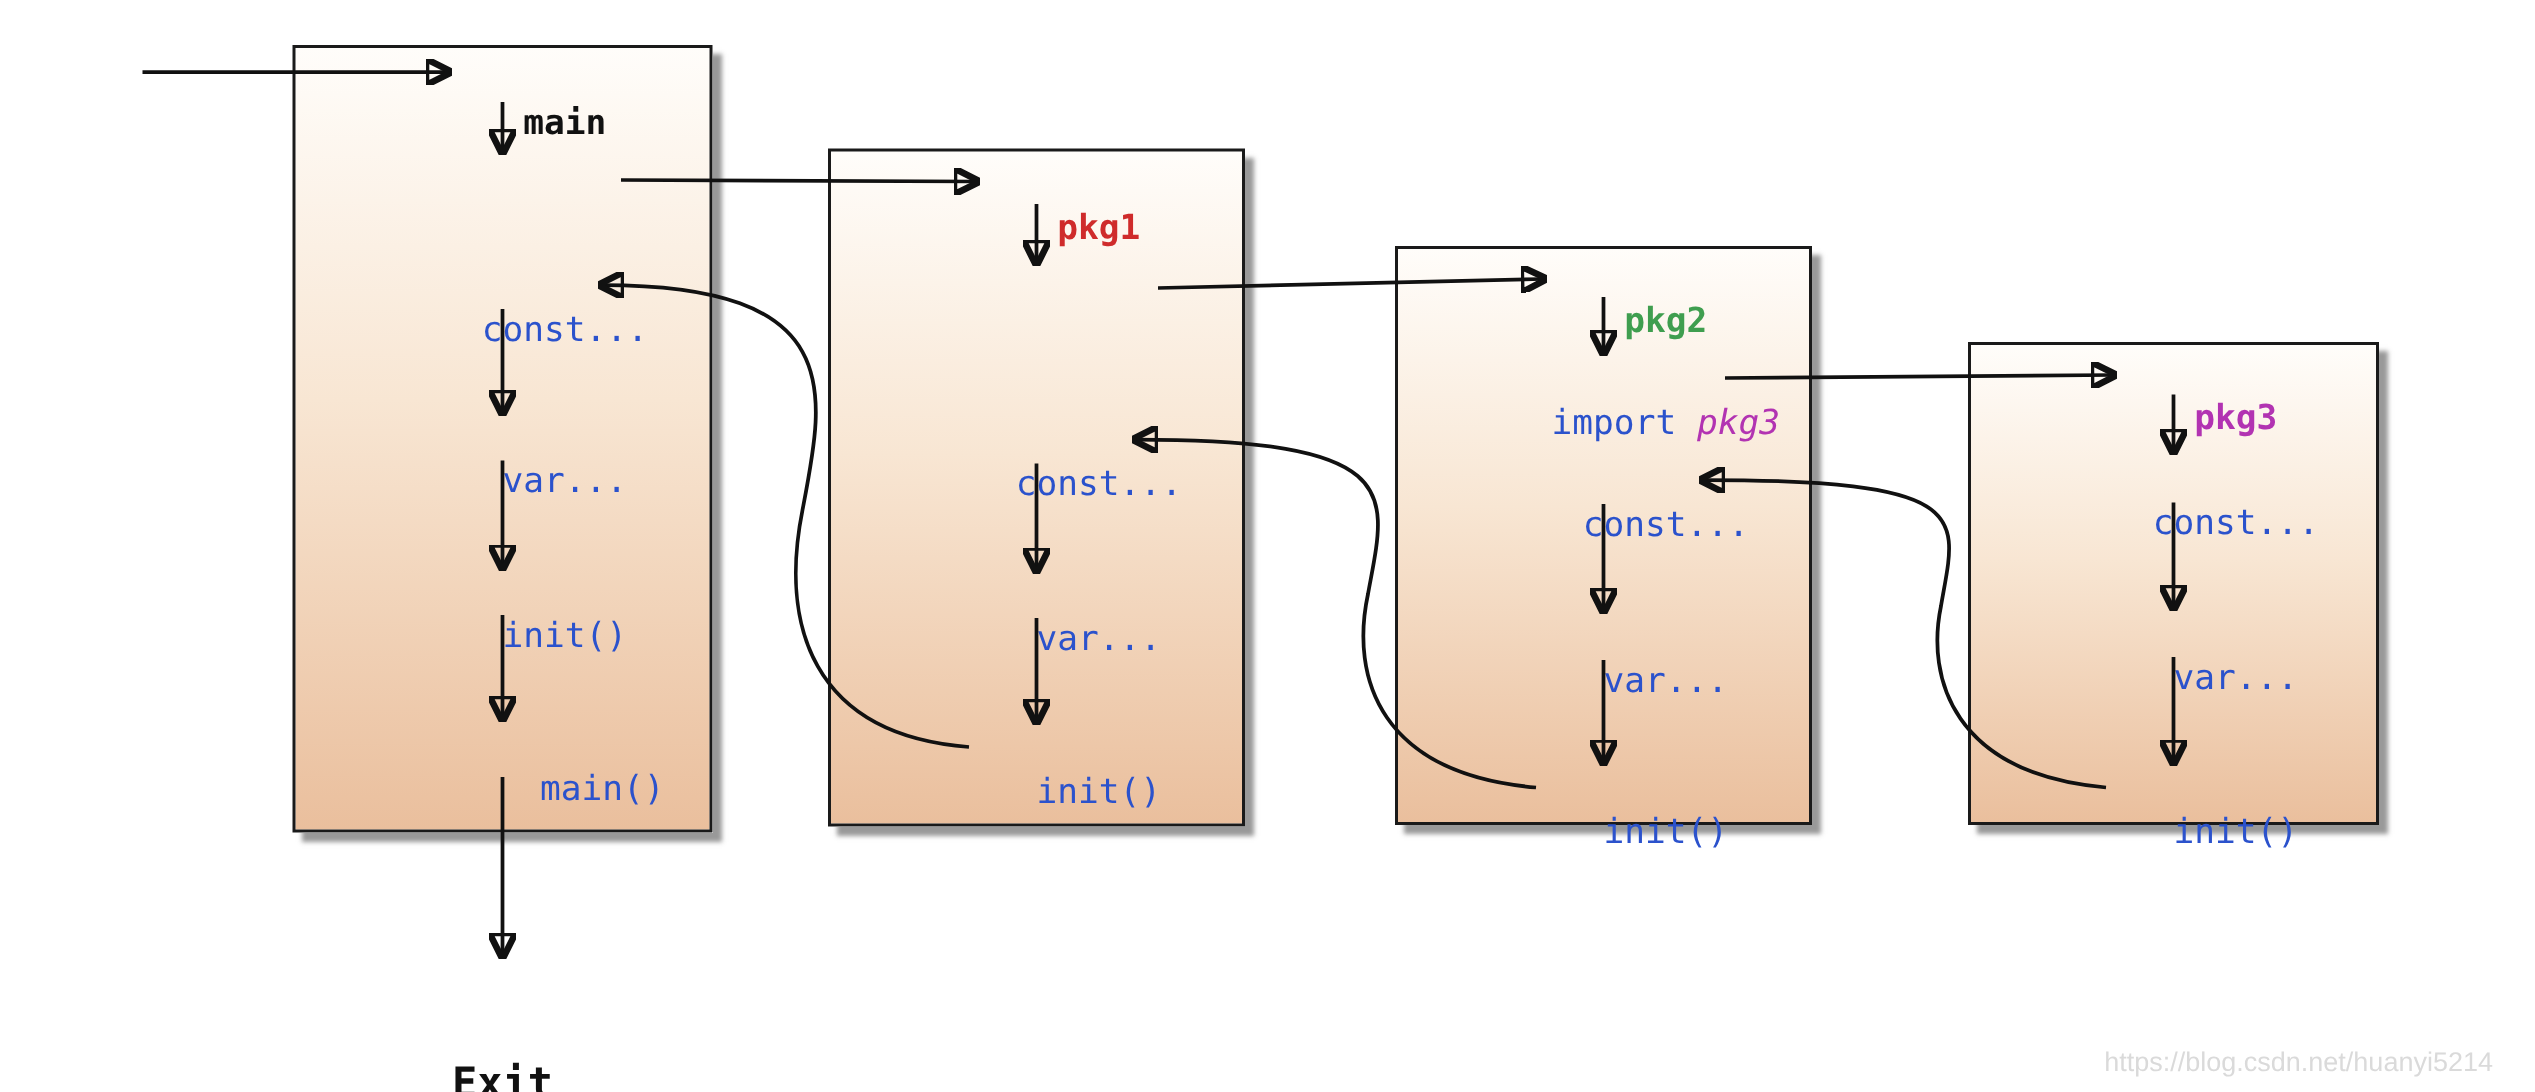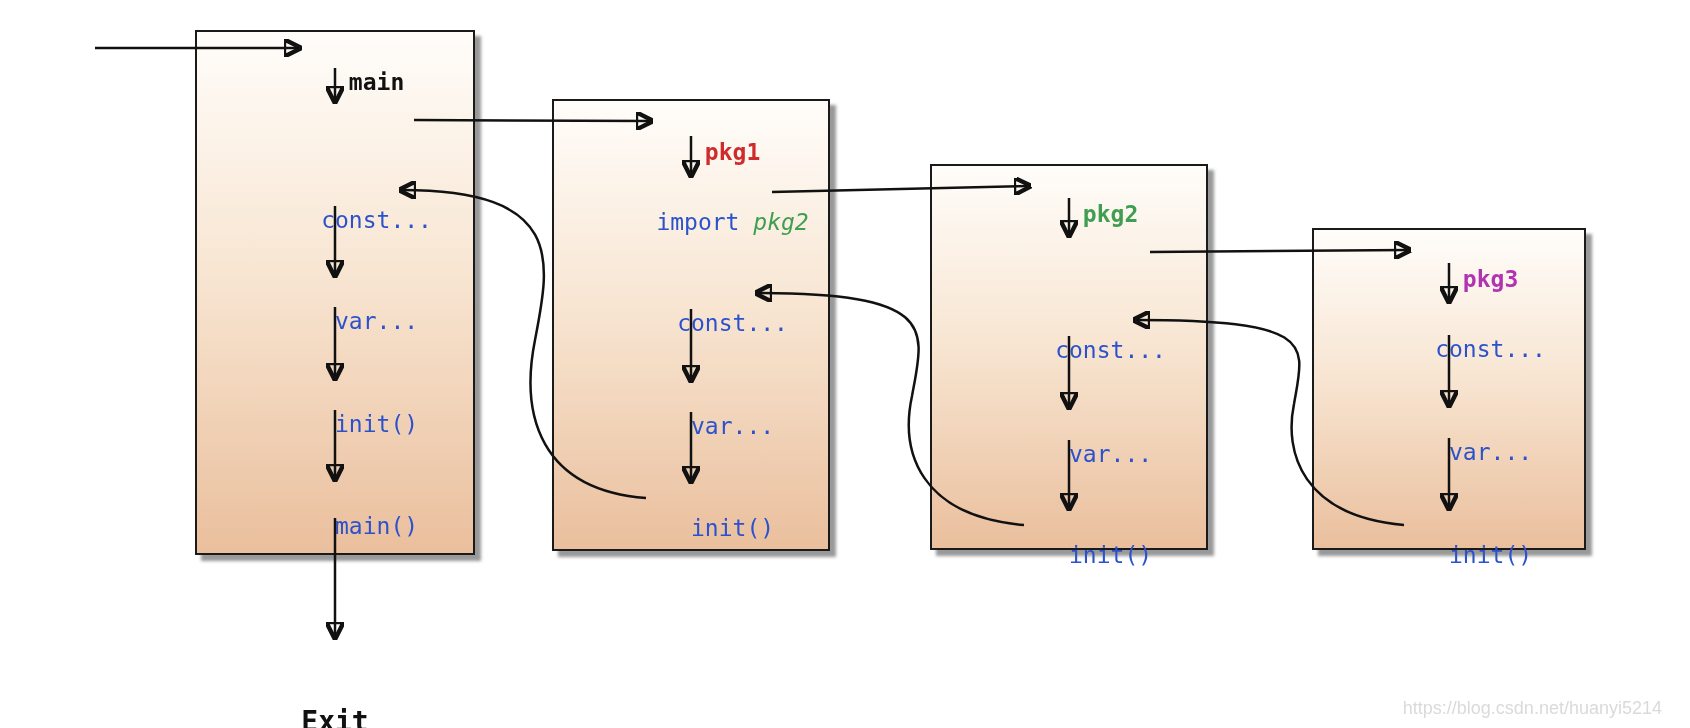--- a/index.html
+++ b/index.html
@@ -74,46 +74,46 @@
     </div>
     <div class="row" style="top:146px;">
       <span class="t-blue">const...</span>
     </div>
     <div class="row" style="top:247px;">
       <span class="t-blue">var...</span>
     </div>
     <div class="row" style="top:350px;">
       <span class="t-blue">init()</span>
     </div>
-    <div class="row" style="top:452px;">
+    <div class="row" style="top:452px;padding-left:25px;">
       <span class="t-blue">main()</span>
     </div>
   </div>
 
   <div class="box" style="left:552px; top:99px; width:278px; height:452px;">
     <div class="row title" style="top:9px;">
       <span class="t-red">pkg1</span>
-    </div>
-    <div class="row" style="top:79px;">
-      <span class="t-blue">import </span><span class="t-green t-italic">pkg2</span>
     </div>
     <div class="row" style="top:180px;">
       <span class="t-blue">const...</span>
     </div>
     <div class="row" style="top:283px;">
       <span class="t-blue">var...</span>
     </div>
     <div class="row" style="top:385px;">
       <span class="t-blue">init()</span>
     </div>
   </div>
 
   <div class="box" style="left:930px; top:164px; width:278px; height:386px;">
     <div class="row title" style="top:6px;">
       <span class="t-green">pkg2</span>
+    </div>
+    <div class="row" style="top:74px;">
+      <span class="t-blue">import </span><span class="t-purple t-italic">pkg3</span>
     </div>
     <div class="row" style="top:142px;">
       <span class="t-blue">const...</span>
     </div>
     <div class="row" style="top:246px;">
       <span class="t-blue">var...</span>
     </div>
     <div class="row" style="top:347px;">
       <span class="t-blue">init()</span>
     </div>

